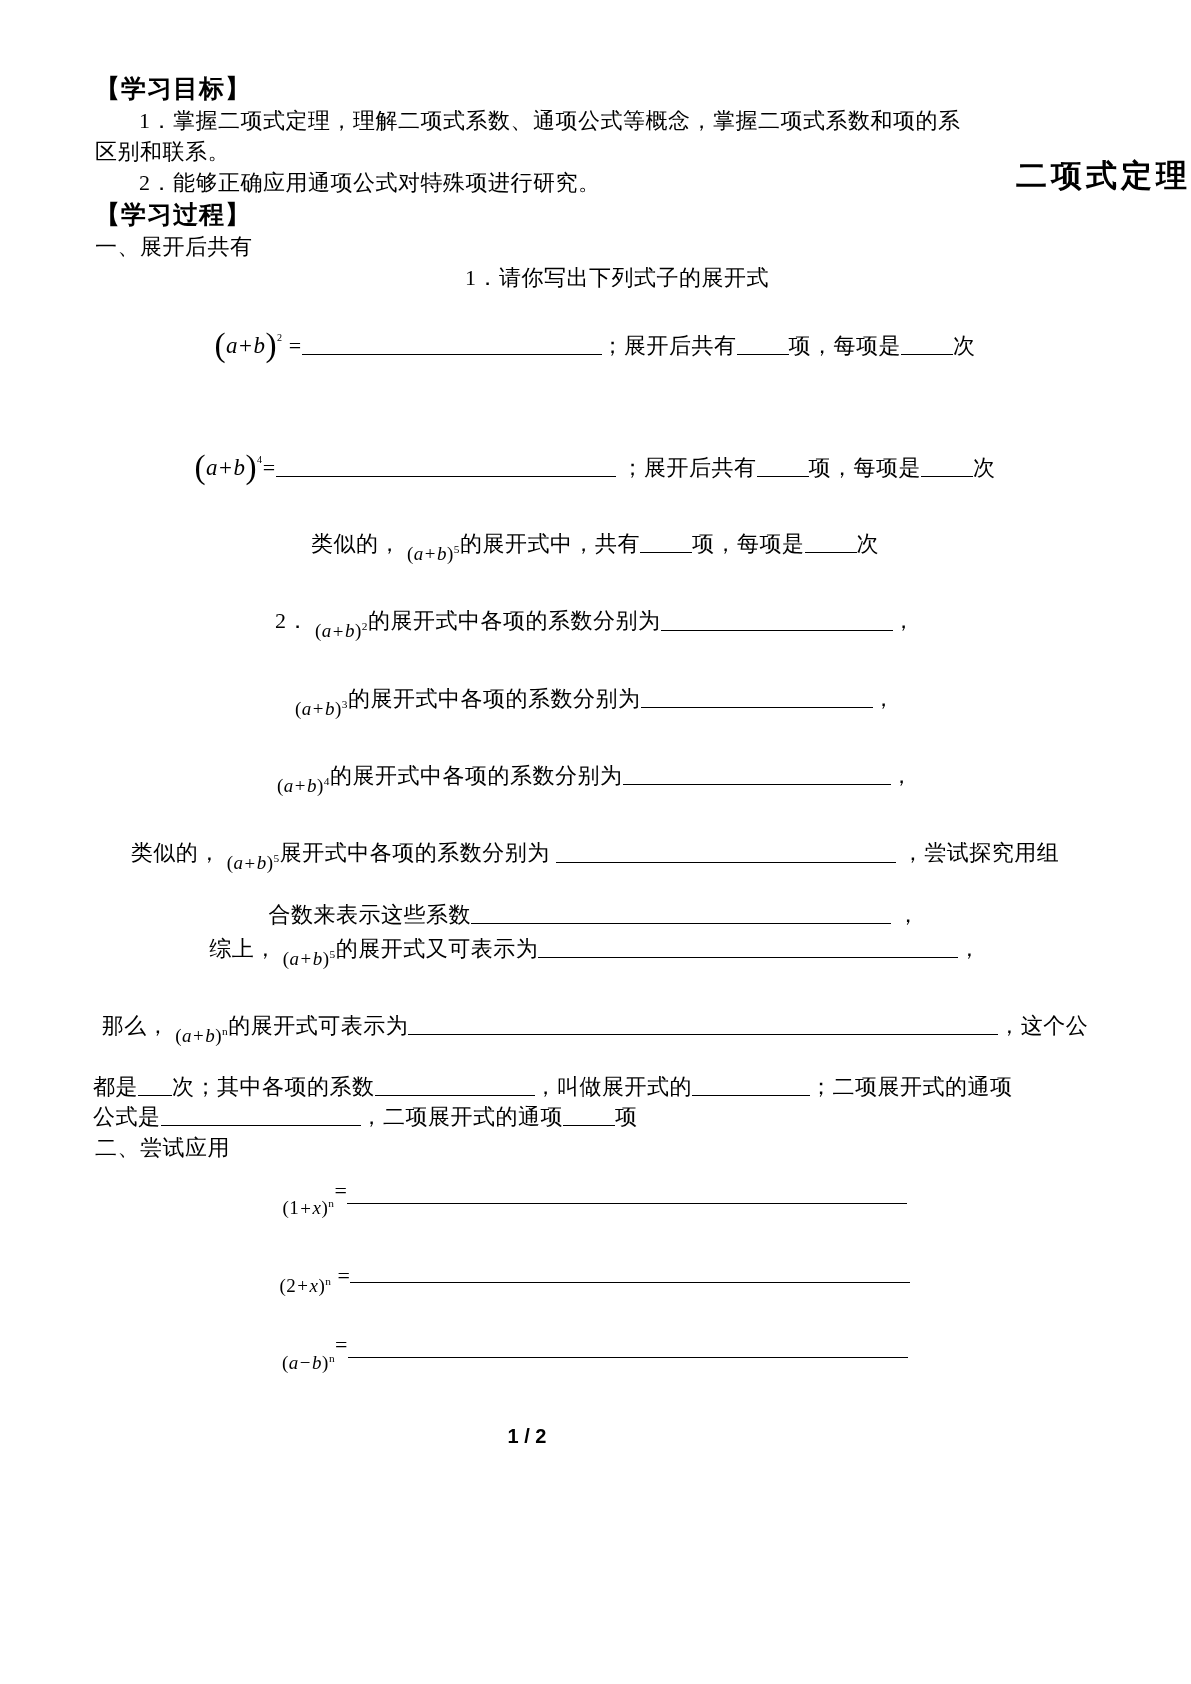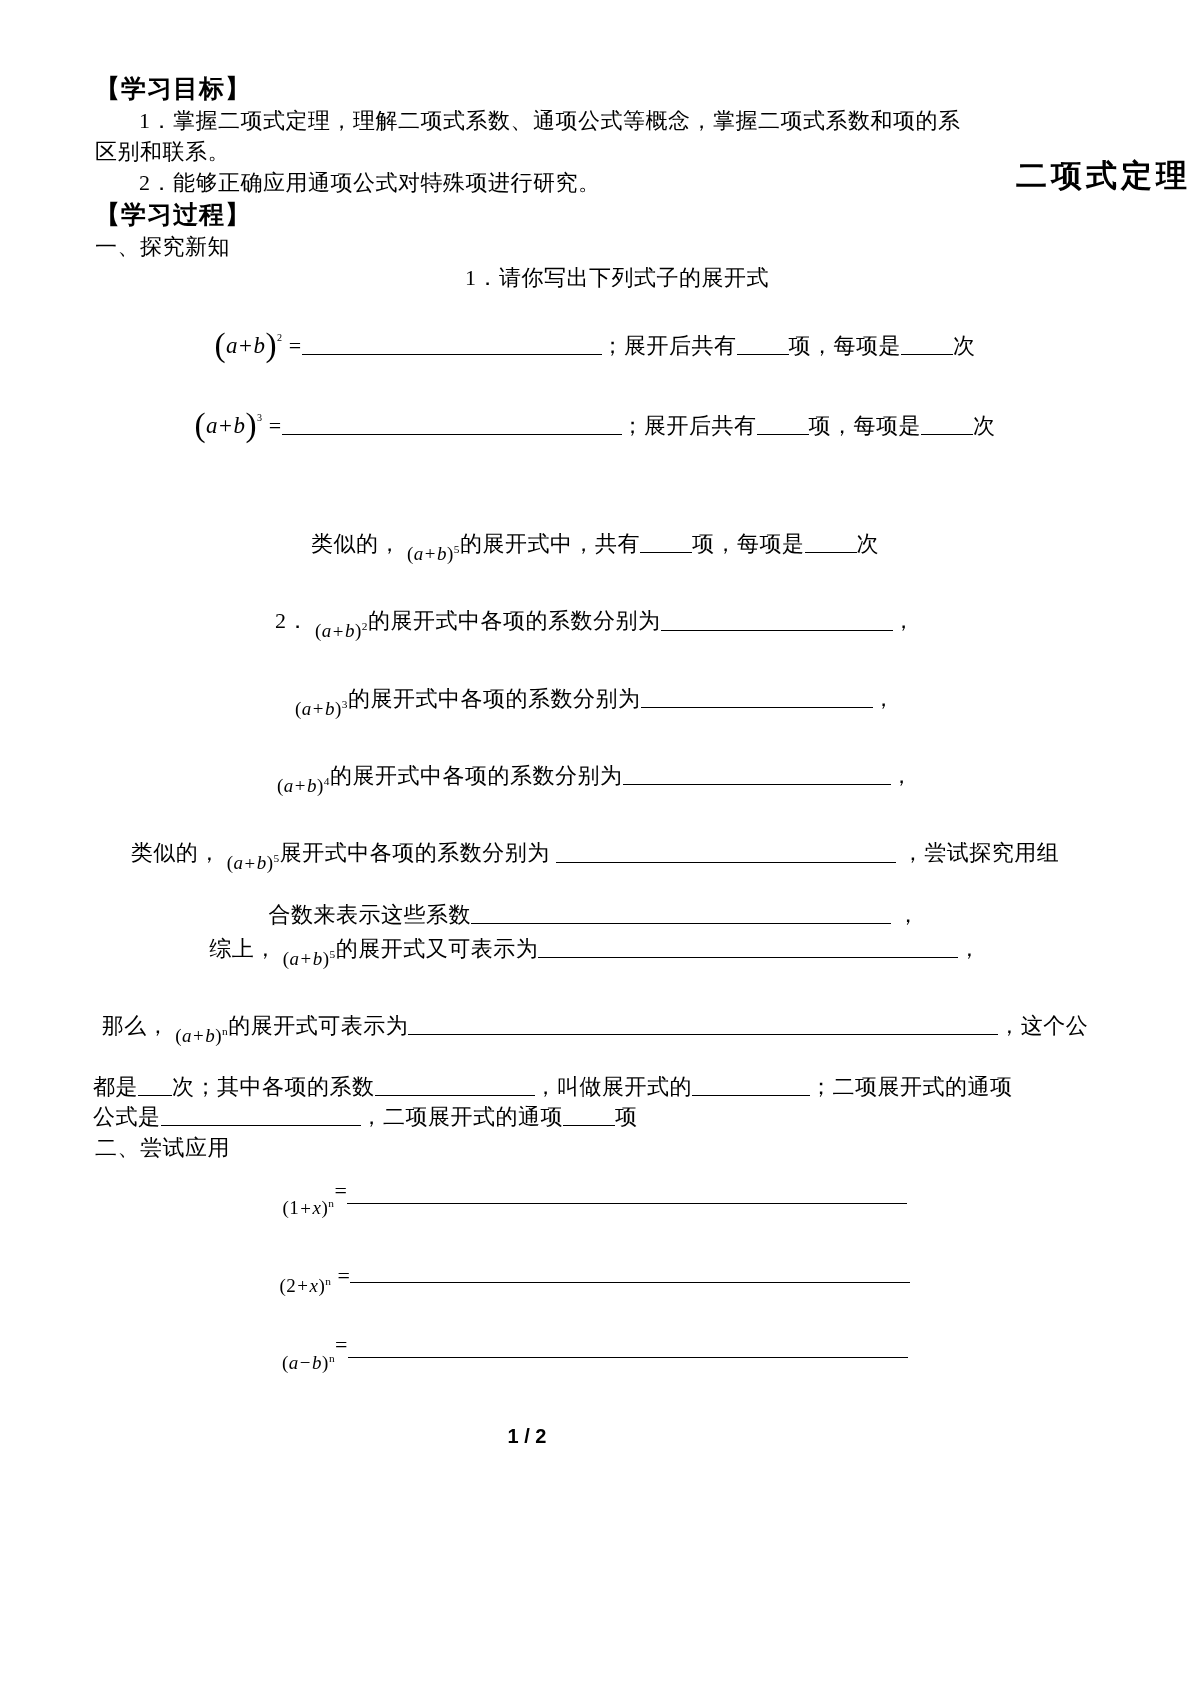--- a/index.html
+++ b/index.html
@@ -147,40 +147,39 @@
 
   <div class="content">
 
     <div class="sec-head first">【学习目标】</div>
 
     <div class="para indent">1．掌握二项式定理，理解二项式系数、通项公式等概念，掌握二项式系数和项的系</div>
     <div class="para">区别和联系。</div>
     <div class="para indent">2．能够正确应用通项公式对特殊项进行研究。</div>
 
     <div class="sec-head">【学习过程】</div>
-    <div class="para">一、探究新知</div>
+    <div class="para">一、展开后共有</div>
 
     <div class="para tier">1．请你写出下列式子的展开式</div>
 
     <div class="mrow-gap-s"></div>
 
     <div class="mrow tier">
       <span class="mexp tall"><span class="par">(</span><span>a</span><span class="op">+</span><span>b</span><span class="par">)</span><sup>2</sup></span>
       <span>=</span><span class="blank bl-5xl"></span><span>；展开后共有</span><span class="blank bl-s"></span><span>项，每项是</span><span class="blank bl-s"></span><span>次</span>
     </div>
 
     <div class="mrow-gap"></div>
 
-    <div class="mrow tier">
-      <span class="mexp tall"><span class="par">(</span><span>a</span><span class="op">+</span><span>b</span><span class="par">)</span><sup>3</sup></span>
-      <span>=</span><span class="blank bl-6xl"></span><span>；展开后共有</span><span class="blank bl-s"></span><span>项，每项是</span><span class="blank bl-s"></span><span>次</span>
-    </div>
-
-    <div class="mrow-gap"></div>
-
+
+    <div class="mrow-gap"></div>
+
+    <div class="mrow tier">
+      <span class="mexp tall"><span class="par">(</span><span>a</span><span class="op">+</span><span>b</span><span class="par">)</span><sup>4</sup></span><span>=</span><span class="blank bl-6xl"></span> <span>；展开后共有</span><span class="blank bl-s"></span><span>项，每项是</span><span class="blank bl-s"></span><span>次</span>
+    </div>
 
     <div class="mrow-gap"></div>
 
     <div class="mrow tier">
       <span>类似的，</span>
       <span class="mexp small drop"><span class="par">(</span><span>a</span><span class="op">+</span><span>b</span><span class="par">)</span><sup>5</sup></span><span>的展开式中，共有</span><span class="blank bl-s"></span><span>项，每项是</span><span class="blank bl-s"></span><span>次</span>
     </div>
 
     <div class="mrow-gap"></div>
 

